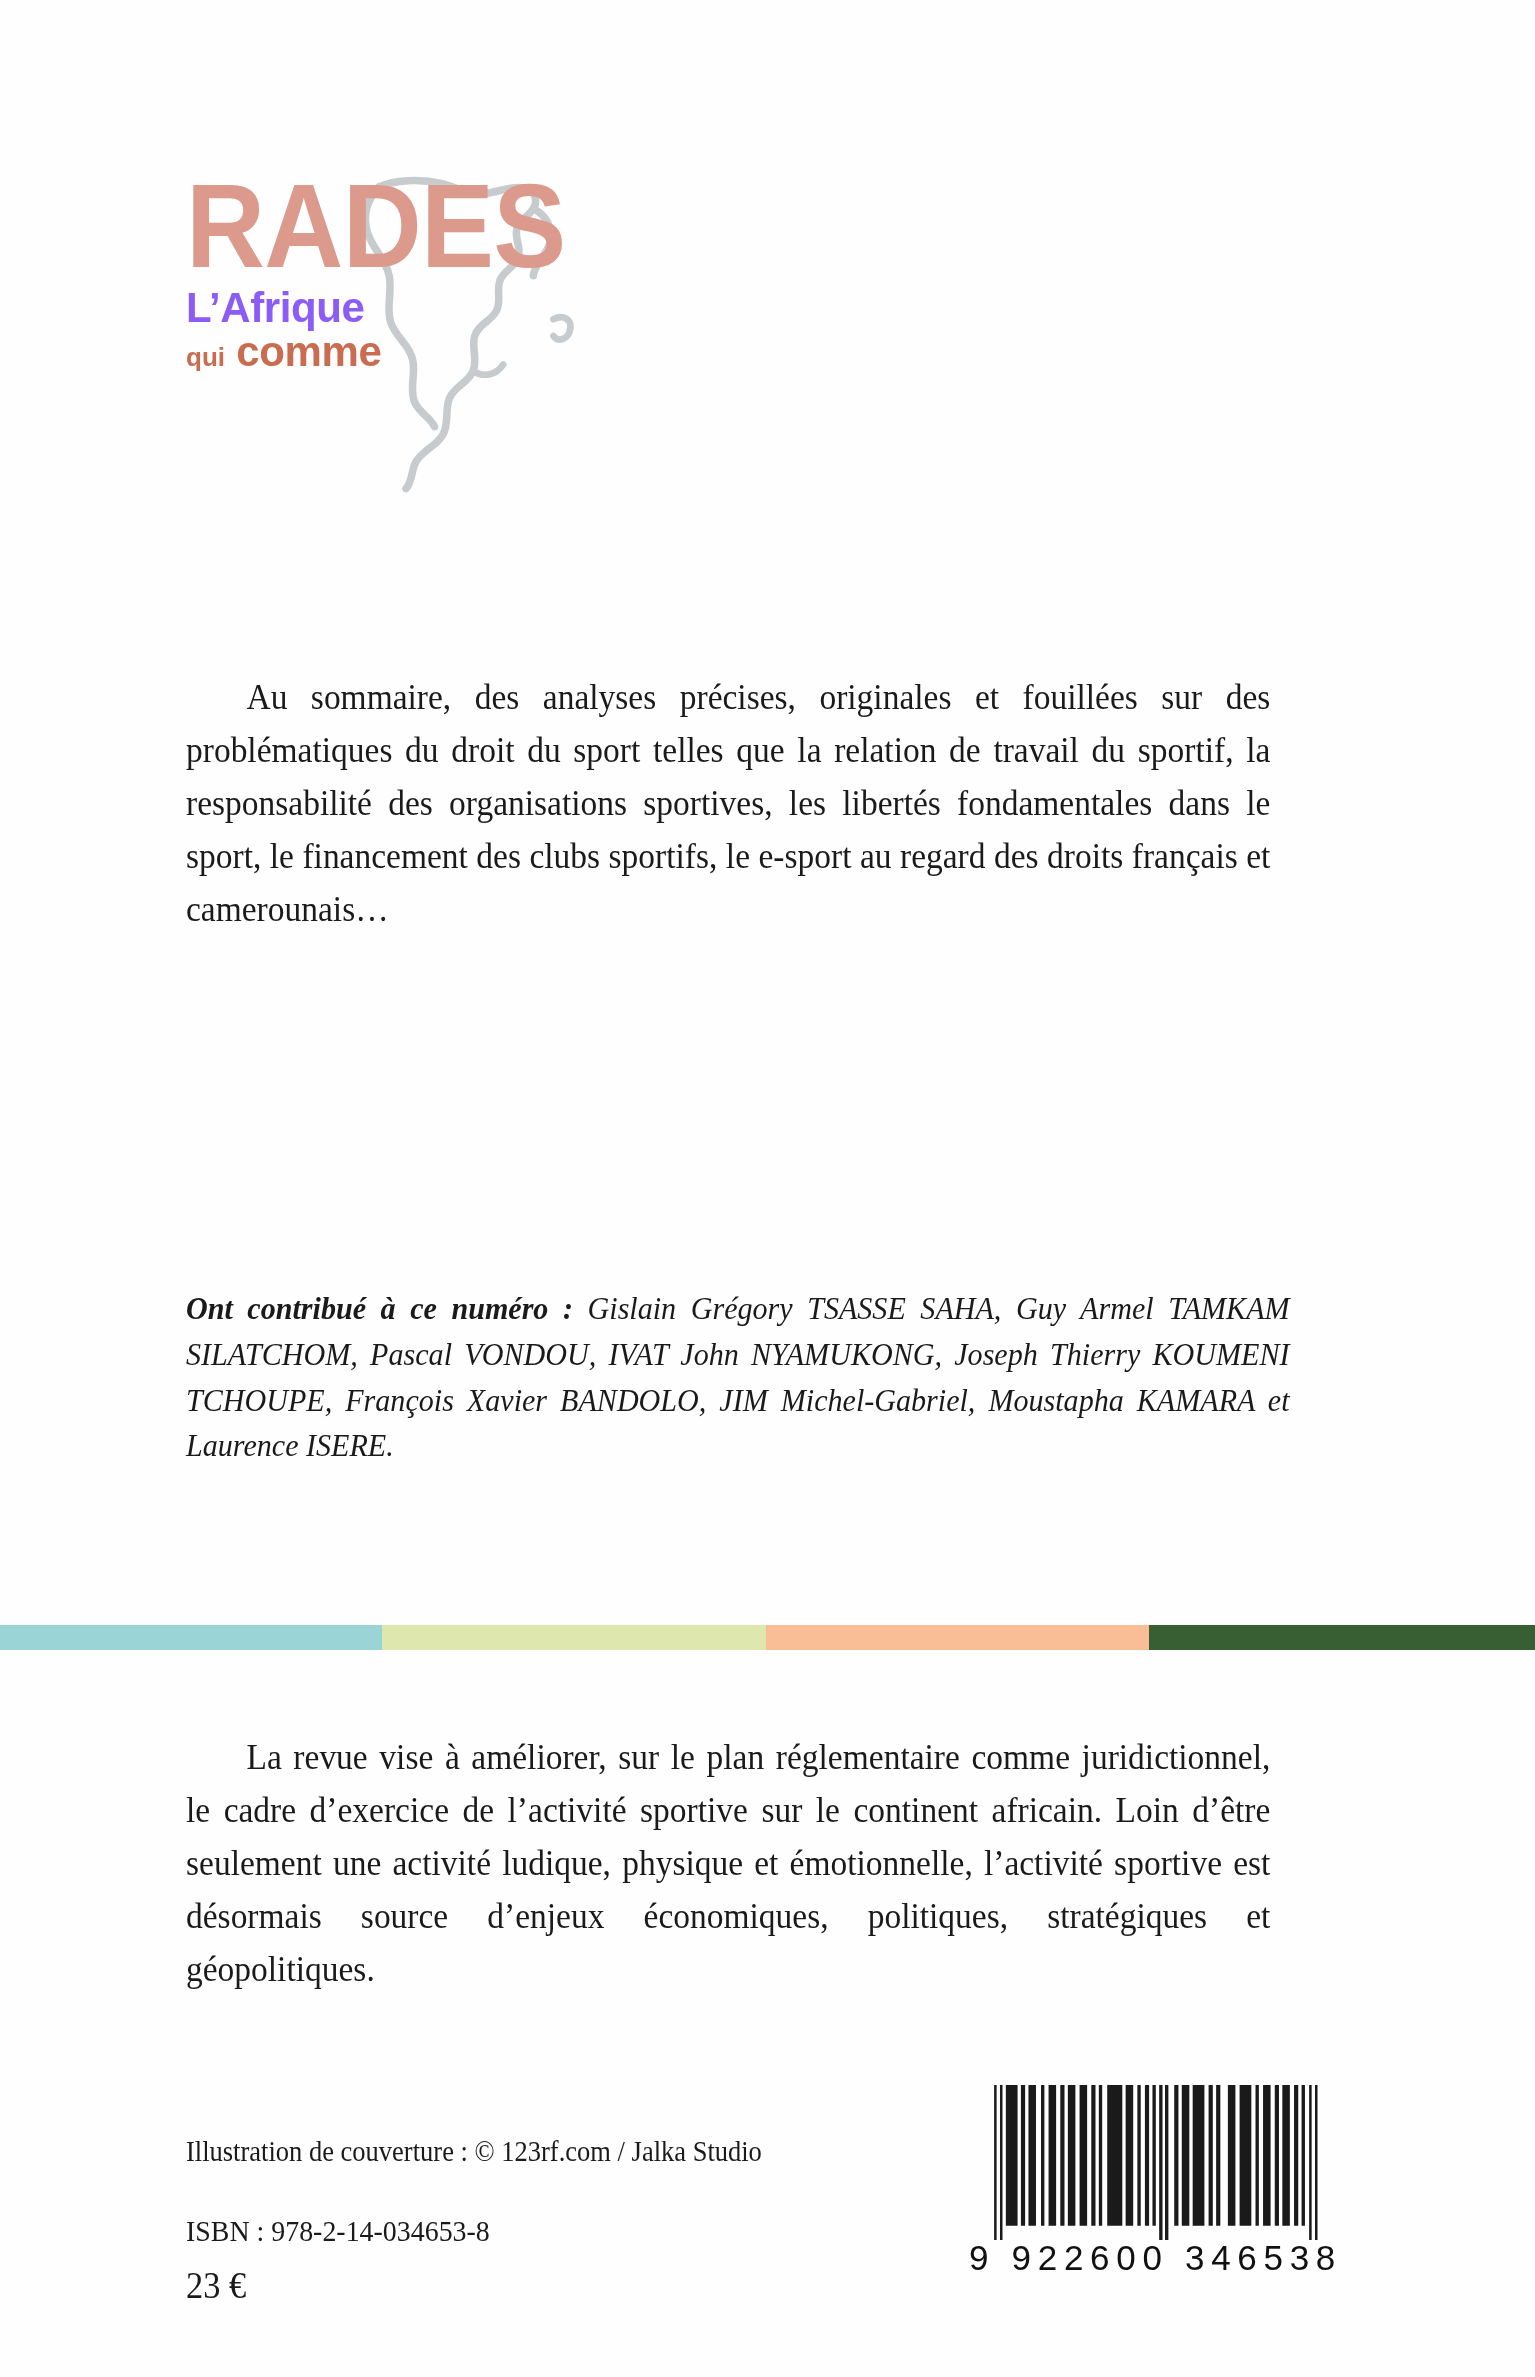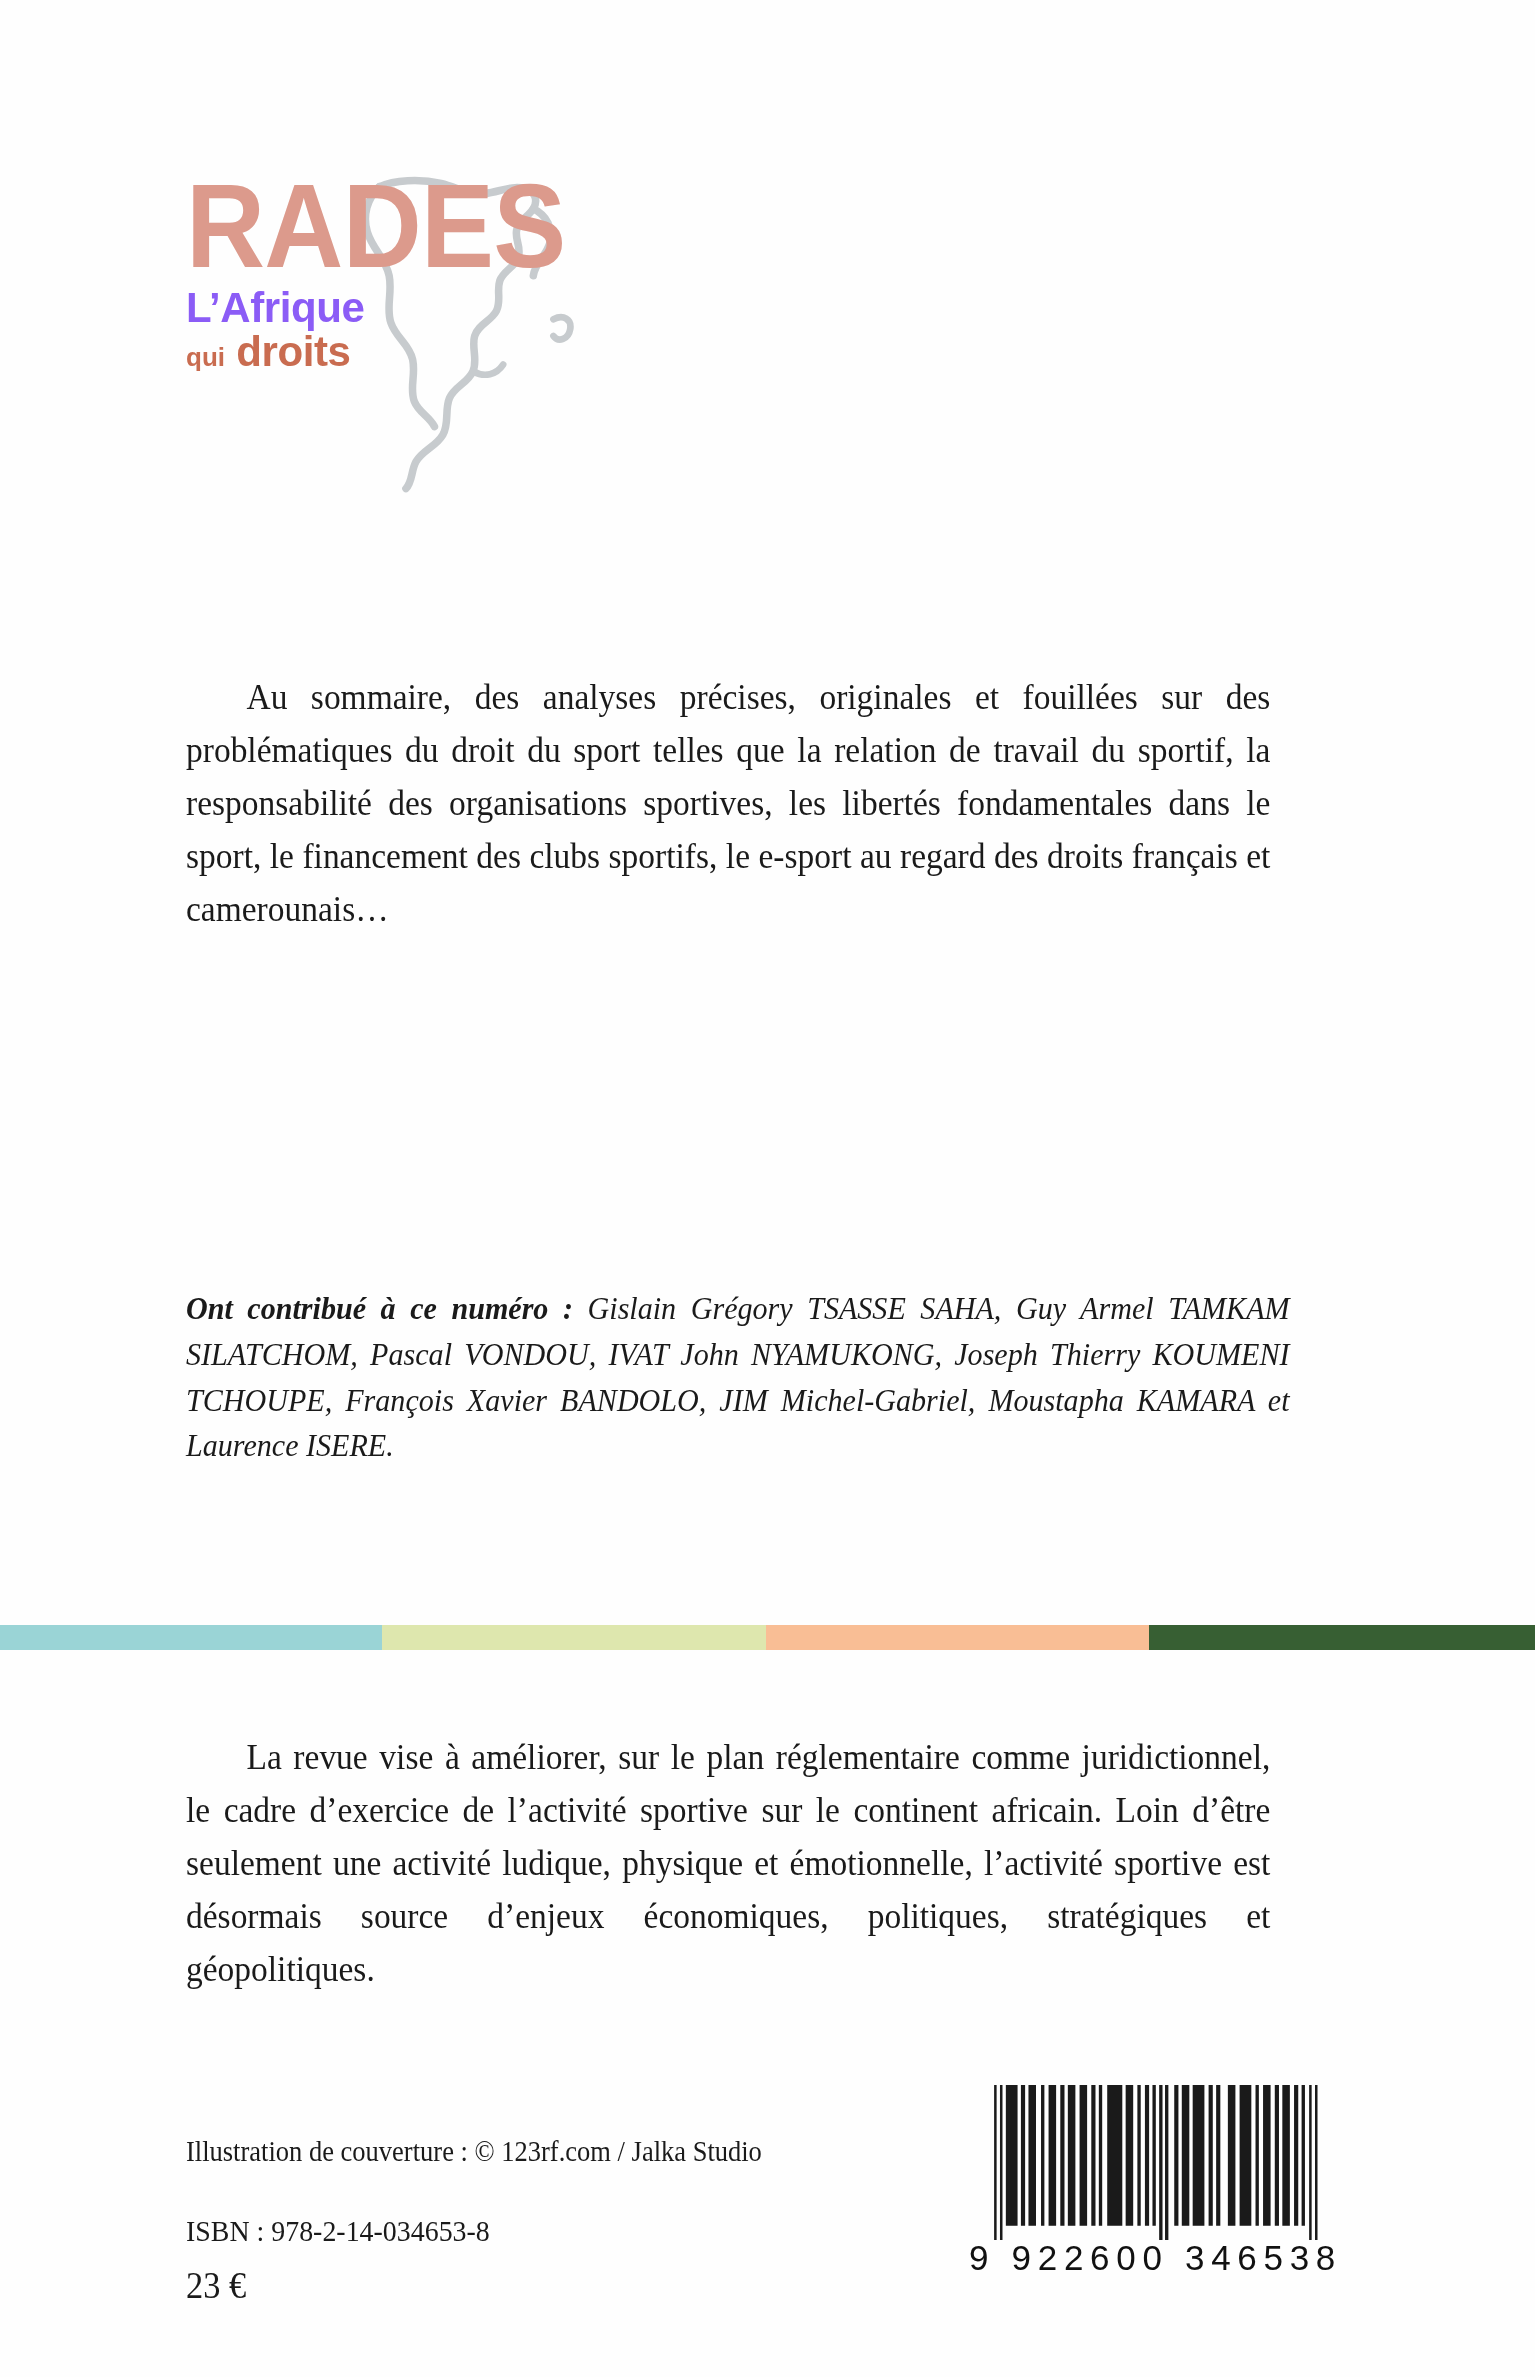--- a/index.html
+++ b/index.html
@@ -239,21 +239,21 @@
       <path d="M276 64 C292 72, 300 88, 296 104 C292 120, 278 128, 276 144" fill="none" stroke="#BEC3C6" stroke-width="9" stroke-linecap="round" stroke-linejoin="round"></path>
       <path d="M204 258 C218 266, 232 262, 240 250" fill="none" stroke="#BEC3C6" stroke-width="8" stroke-linecap="round" stroke-linejoin="round"></path>
       <path d="M300 196 C312 190, 322 196, 320 208 C318 220, 306 224, 300 216" fill="none" stroke="#BEC3C6" stroke-width="8" stroke-linecap="round" stroke-linejoin="round"></path>
     </svg>
 
     <div class="logo-block">
       <div class="logo-rades">RADES</div>
       <div class="logo-tag1">L’Afrique</div>
       <div class="logo-tag2">
         <span class="small">qui</span>
-        <span class="bold">droits</span>
+        <span class="bold">comme</span>
       </div>
     </div>
 
   </div>
 
   <p class="blurb" id="blurb-top">Au sommaire, des analyses précises, originales et fouillées sur des problématiques du droit du sport telles que la relation de travail du sportif, la responsabilité des organisations sportives, les libertés fondamentales dans le sport, le financement des clubs sportifs, le e-sport au regard des droits français et camerounais…</p>
 
   <p class="contributors">
     <b>Ont contribué à ce numéro :</b><span> Gislain Grégory TSASSE SAHA, Guy Armel TAMKAM SILATCHOM, Pascal VONDOU, IVAT John NYAMUKONG, Joseph Thierry KOUMENI TCHOUPE, François Xavier BANDOLO, JIM Michel-Gabriel, Moustapha KAMARA et Laurence ISERE.</span>
   </p>

